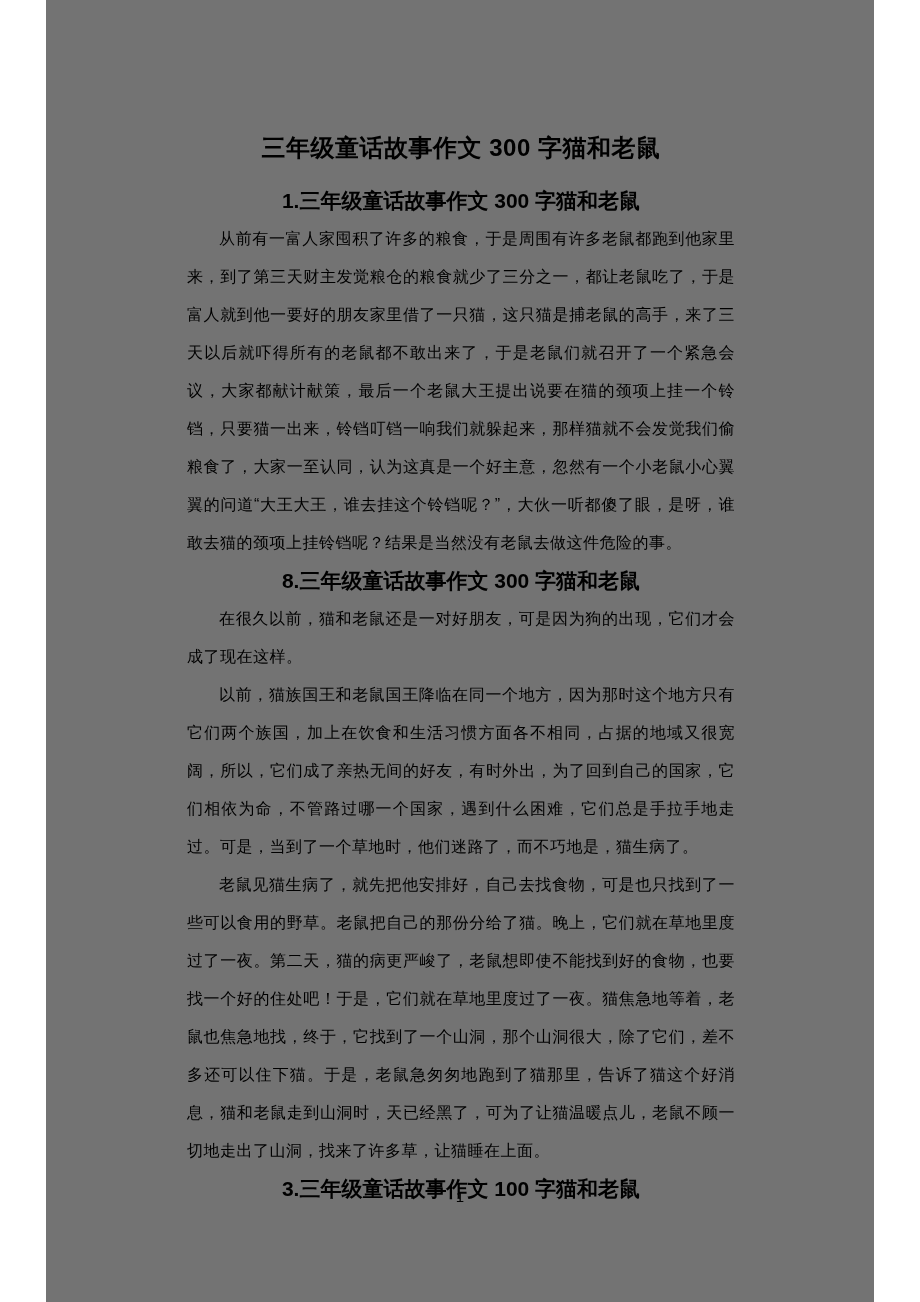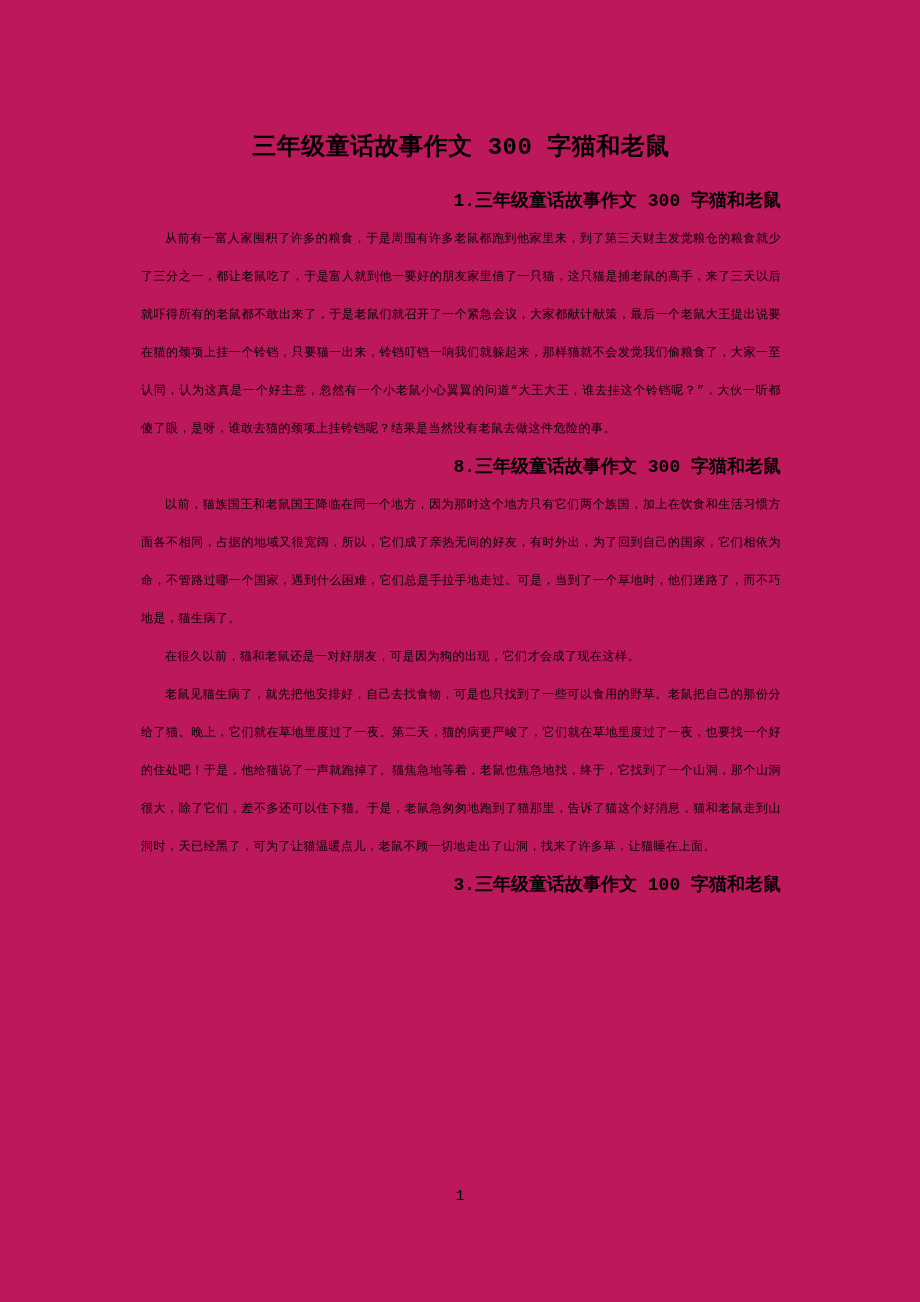--- a/index.html
+++ b/index.html
@@ -1,47 +1,47 @@
 <!DOCTYPE html>
 <html><head>
 <meta charset="utf-8">
 <style>
   * { box-sizing: border-box; }
   html, body { margin: 0; padding: 0; background: #ffffff; }
   .page {
     position: relative;
-    width: 920px;
+    width: 828px;
     height: 1302px;
     margin: 0 auto;
-    background: #be185d;
+    background: #737373;
     color: #000000;
-    font-family: Liberation Mono, monospace;
+    font-family: Liberation Sans, sans-serif;
     overflow: hidden;
   }
   .content {
     padding: 130px 139px 0 141px;
   }
   .doc-title {
     margin: 0 0 16px 0;
     text-align: center;
     font-size: 24px;
     line-height: 36px;
     font-weight: bold;
     letter-spacing: 0.5px;
   }
   .section-heading {
     margin: 0;
-    font-size: 18px;
+    font-size: 21px;
     line-height: 38px;
     font-weight: bold;
-    text-align: right;
+    text-align: center;
   }
   .para {
     margin: 0;
-    font-size: 12px;
+    font-size: 16px;
     line-height: 38px;
     text-align: justify;
     text-indent: 2em;
     letter-spacing: 0.5px;
   }
   .page-number {
     position: absolute;
     bottom: 96px;
     left: 0;
     width: 100%;
@@ -55,22 +55,22 @@
 
 <div class="page">
   <div class="content">
 
     <h1 class="doc-title">三年级童话故事作文 300 字猫和老鼠</h1>
 
     <h2 class="section-heading">1.三年级童话故事作文 300 字猫和老鼠</h2>
     <p class="para">从前有一富人家囤积了许多的粮食，于是周围有许多老鼠都跑到他家里来，到了第三天财主发觉粮仓的粮食就少了三分之一，都让老鼠吃了，于是富人就到他一要好的朋友家里借了一只猫，这只猫是捕老鼠的高手，来了三天以后就吓得所有的老鼠都不敢出来了，于是老鼠们就召开了一个紧急会议，大家都献计献策，最后一个老鼠大王提出说要在猫的颈项上挂一个铃铛，只要猫一出来，铃铛叮铛一响我们就躲起来，那样猫就不会发觉我们偷粮食了，大家一至认同，认为这真是一个好主意，忽然有一个小老鼠小心翼翼的问道“大王大王，谁去挂这个铃铛呢？”，大伙一听都傻了眼，是呀，谁敢去猫的颈项上挂铃铛呢？结果是当然没有老鼠去做这件危险的事。</p>
 
     <h2 class="section-heading">8.三年级童话故事作文 300 字猫和老鼠</h2>
+    <p class="para">在很久以前，猫和老鼠还是一对好朋友，可是因为狗的出现，它们才会成了现在这样。</p>
     <p class="para">以前，猫族国王和老鼠国王降临在同一个地方，因为那时这个地方只有它们两个族国，加上在饮食和生活习惯方面各不相同，占据的地域又很宽阔，所以，它们成了亲热无间的好友，有时外出，为了回到自己的国家，它们相依为命，不管路过哪一个国家，遇到什么困难，它们总是手拉手地走过。可是，当到了一个草地时，他们迷路了，而不巧地是，猫生病了。</p>
-    <p class="para">在很久以前，猫和老鼠还是一对好朋友，可是因为狗的出现，它们才会成了现在这样。</p>
-    <p class="para">老鼠见猫生病了，就先把他安排好，自己去找食物，可是也只找到了一些可以食用的野草。老鼠把自己的那份分给了猫。晚上，它们就在草地里度过了一夜。第二天，猫的病更严峻了，它们就在草地里度过了一夜，也要找一个好的住处吧！于是，他给猫说了一声就跑掉了。猫焦急地等着，老鼠也焦急地找，终于，它找到了一个山洞，那个山洞很大，除了它们，差不多还可以住下猫。于是，老鼠急匆匆地跑到了猫那里，告诉了猫这个好消息，猫和老鼠走到山洞时，天已经黑了，可为了让猫温暖点儿，老鼠不顾一切地走出了山洞，找来了许多草，让猫睡在上面。</p>
+    <p class="para">老鼠见猫生病了，就先把他安排好，自己去找食物，可是也只找到了一些可以食用的野草。老鼠把自己的那份分给了猫。晚上，它们就在草地里度过了一夜。第二天，猫的病更严峻了，老鼠想即使不能找到好的食物，也要找一个好的住处吧！于是，它们就在草地里度过了一夜。猫焦急地等着，老鼠也焦急地找，终于，它找到了一个山洞，那个山洞很大，除了它们，差不多还可以住下猫。于是，老鼠急匆匆地跑到了猫那里，告诉了猫这个好消息，猫和老鼠走到山洞时，天已经黑了，可为了让猫温暖点儿，老鼠不顾一切地走出了山洞，找来了许多草，让猫睡在上面。</p>
 
     <h2 class="section-heading">3.三年级童话故事作文 100 字猫和老鼠</h2>
 
   </div>
 
   <div class="page-number">1</div>
 </div>
 
 </body></html>

